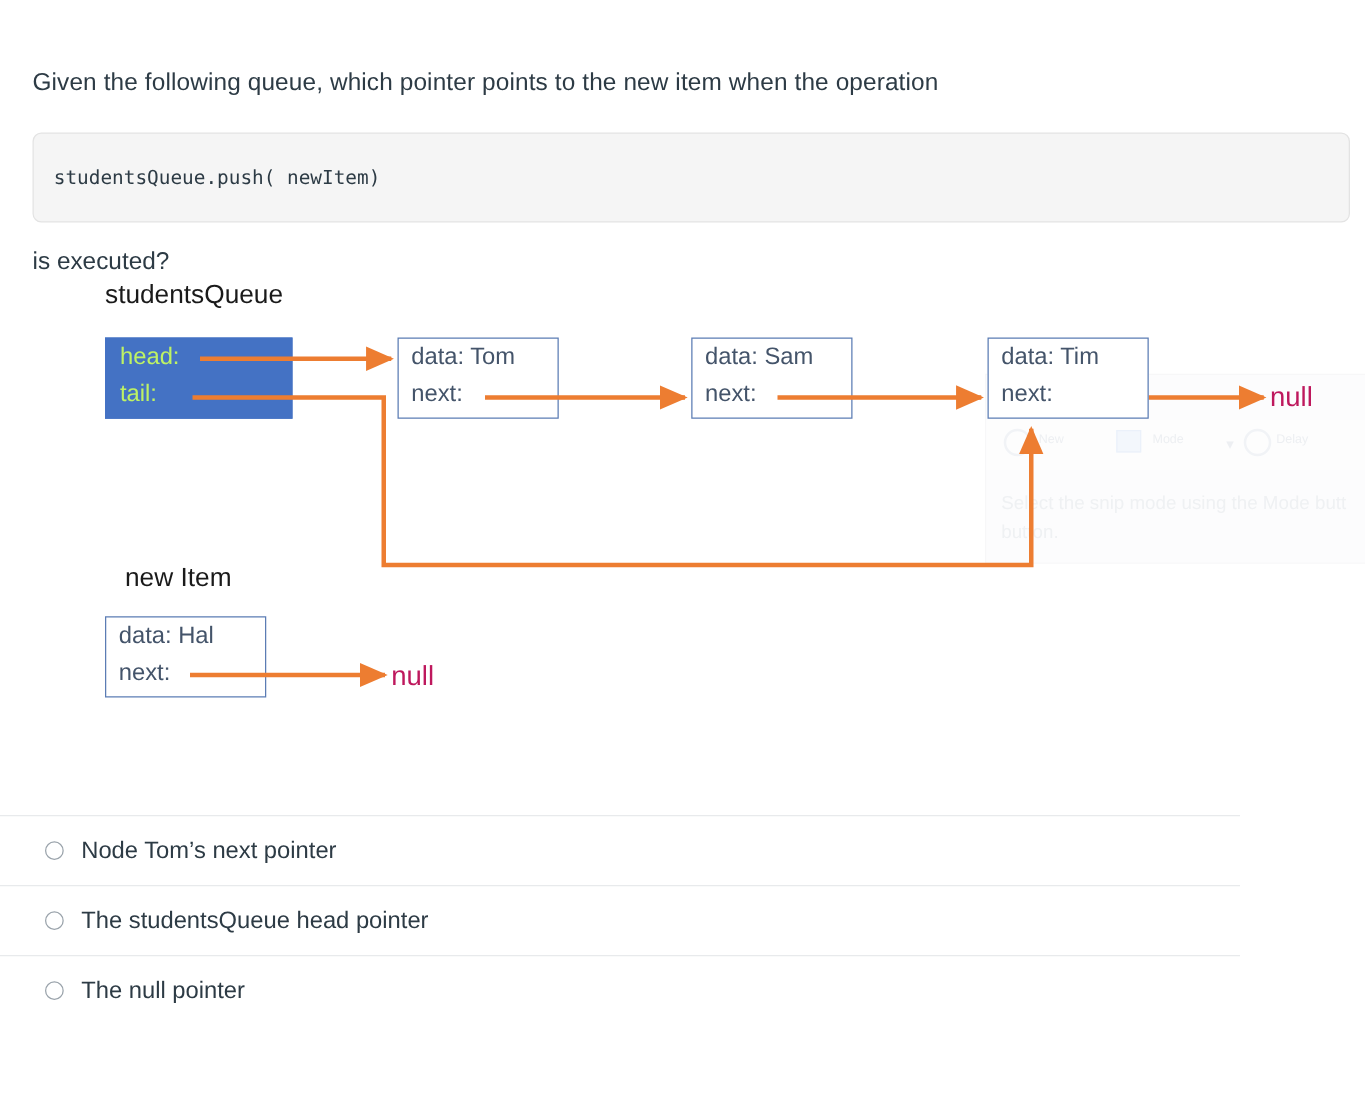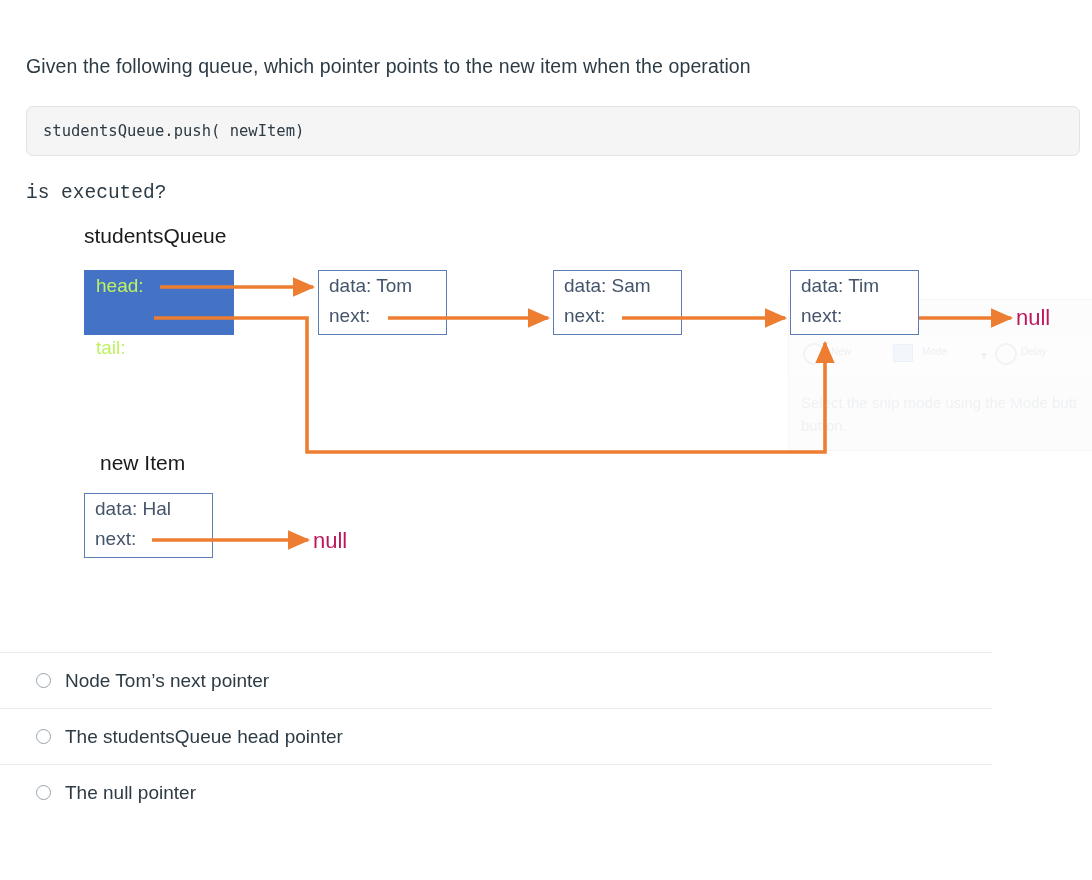--- a/index.html
+++ b/index.html
@@ -26,42 +26,41 @@
     color: #2d3b45;
     line-height: 1.45;
     letter-spacing: .1px;
   }
 
   .code-block {
     position: absolute;
     left: 26px;
     top: 106px;
     width: 1054px;
-    height: 50px;
+    height: 72px;
     background: #f5f5f5;
     border: 1px solid #e3e3e3;
     border-radius: 7px;
     display: flex;
     align-items: center;
     padding-left: 16px;
   }
   .code-block code {
     font-family: "DejaVu Sans Mono", "Liberation Mono", monospace;
     font-size: 15.5px;
     color: #2d3b45;
     white-space: pre;
   }
 
   .stem2 {
     position: absolute;
     left: 26px;
-    top: 182px;
+    top: 198px;
     font-size: 19.5px;
     color: #2d3b45;
-    font-family: Liberation Mono, monospace;
   }
 
   
   .diagram {
     position: absolute;
     left: 0;
     top: 215px;
     width: 1092px;
     height: 400px;
   }
@@ -86,21 +85,21 @@
     border: 1px solid #4472c4;
   }
   .hdr-box .row {
     position: absolute;
     left: 11px;
     font-size: 19px;
     color: #bef264;
     white-space: nowrap;
   }
   .hdr-box .row-head { top: 4px; }
-  .hdr-box .row-tail { top: 34px; margin-top: 32px; }
+  .hdr-box .row-tail { top: 34px; }
 
   
   .node {
     position: absolute;
     width: 129px;
     height: 65px;
     background: #ffffff;
     border: 1px solid #5b7cb4;
   }
   .node .row {

